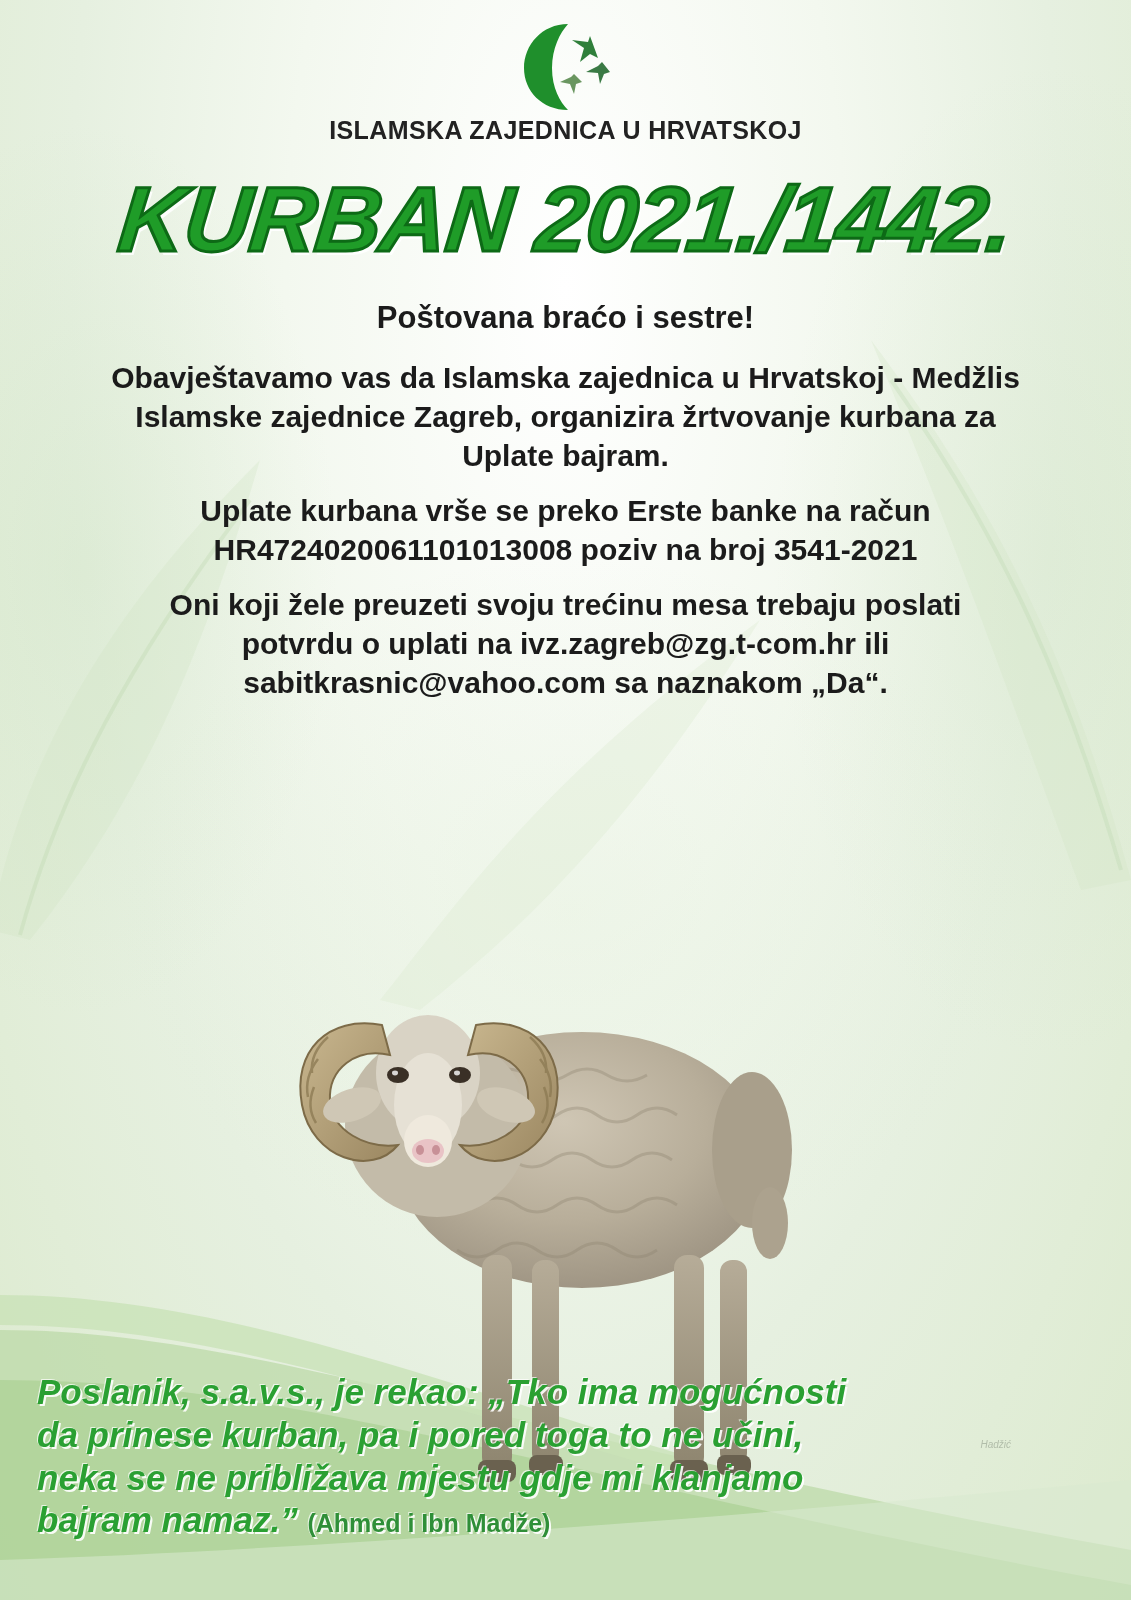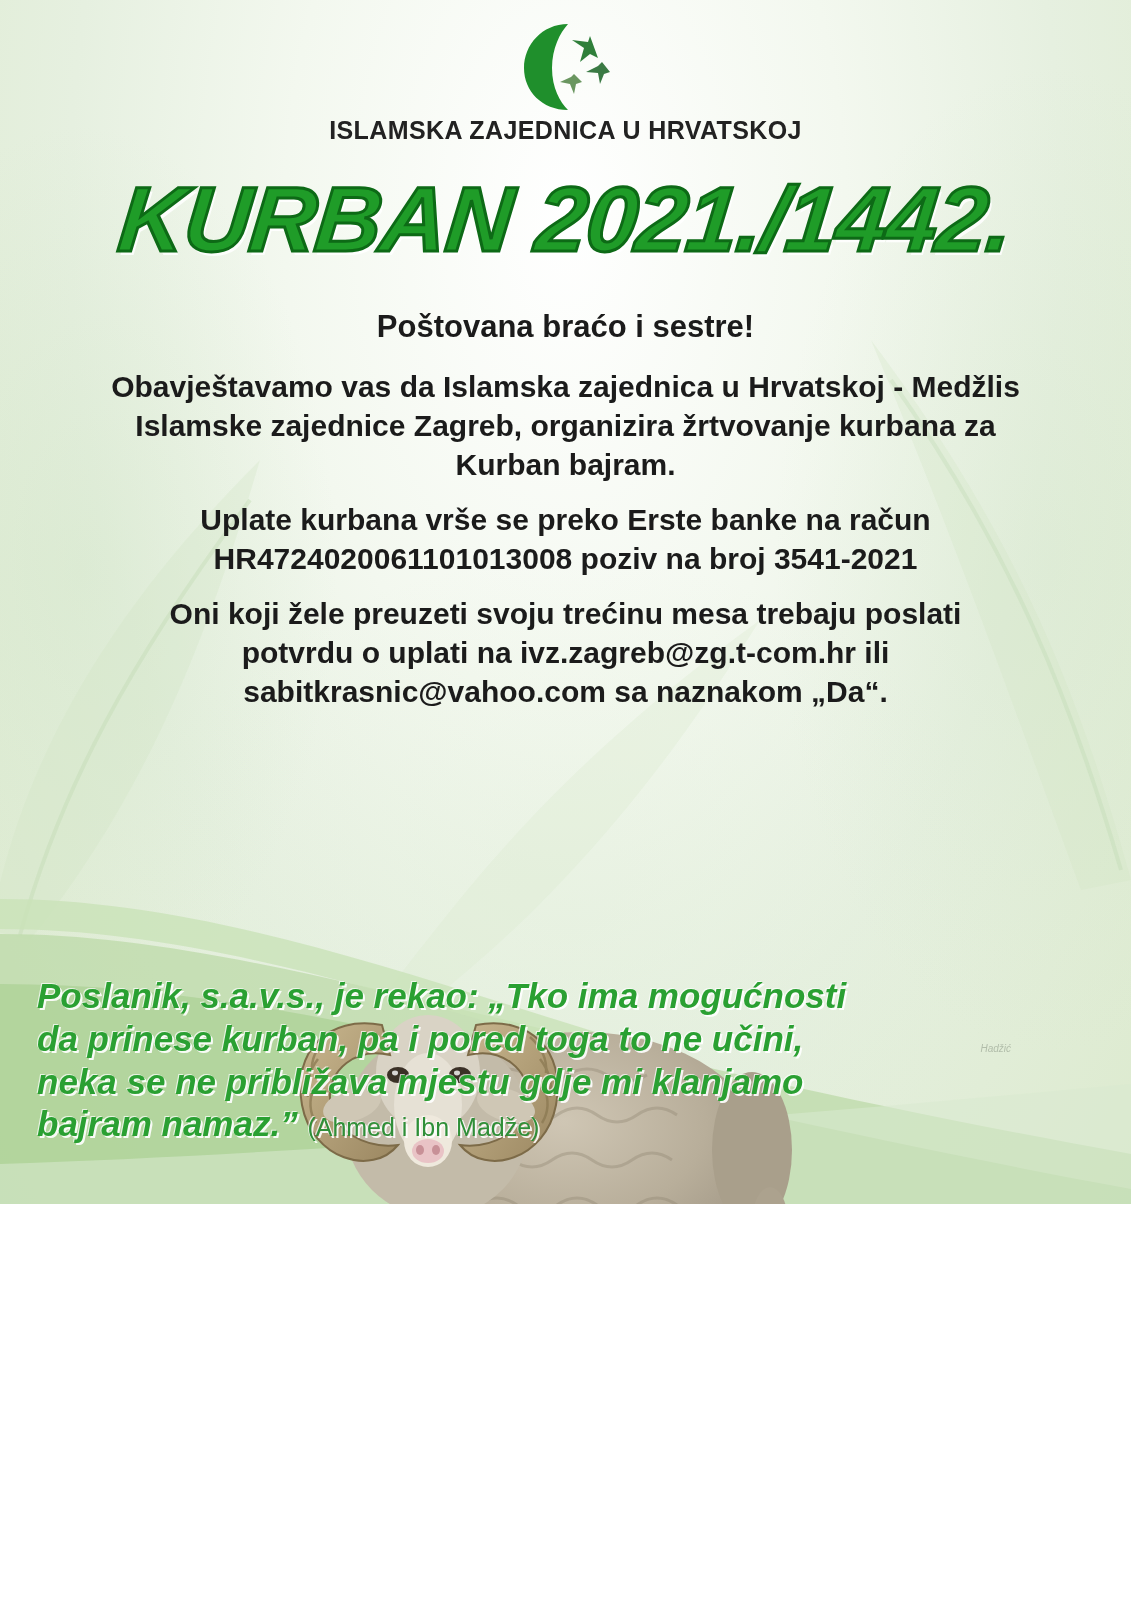--- a/index.html
+++ b/index.html
@@ -9,21 +9,21 @@
   body {
     width: 1131px;
     height: 1600px;
     font-family: "Liberation Sans", sans-serif;
     overflow: hidden;
   }
 
   .poster {
     position: relative;
     width: 1131px;
-    height: 1204px;
+    height: 1600px;
     background:
       radial-gradient(ellipse at 50% 18%, #ffffff 0%, #f3f8ef 35%, #e6f0e0 62%, #dceace 100%);
     overflow: hidden;
   }
 
   
   .wash {
     position: absolute;
     border-radius: 50%;
     opacity: 0.5;
@@ -94,21 +94,21 @@
     letter-spacing: -1px;
     -webkit-text-stroke: 3px #0d6a16;
     text-shadow: 3px 4px 0 rgba(255,255,255,0.85);
     transform: skewX(-6deg);
   }
 
   
   .body-text {
     position: relative;
     z-index: 5;
-    margin: 35px auto 0 auto;
+    margin: 26px auto 0 auto;
     width: 940px;
     text-align: center;
     color: #1b1b1b;
   }
   .para {
     font-size: 30px;
     font-weight: bold;
     line-height: 1.30;
     margin: 0 0 16px 0;
   }
@@ -145,21 +145,21 @@
   .quote-line {
     font-size: 35px;
     font-weight: bold;
     font-style: italic;
     color: #2aa032;
     line-height: 1.22;
     text-shadow: 2px 2px 0 rgba(255,255,255,0.9), -1px -1px 0 rgba(255,255,255,0.7);
   }
   .quote-src {
     font-size: 25px;
-    font-weight: normal;
+    font-weight: bold;
     font-style: normal;
     color: #2f8f38;
   }
 
   .watermark {
     position: absolute;
     right: 120px;
     bottom: 150px;
     font-size: 10px;
     font-style: italic;
@@ -202,21 +202,21 @@
       <path d="M96 44 L104 54 L98 56 L94 66 L92 55 L80 54 L92 48 Z" fill="#3a7a44"></path>
       <path d="M68 56 L76 64 L70 66 L68 76 L64 66 L54 64 L65 59 Z" fill="#5a8b4f" opacity="0.9"></path>
     </svg>
     <div class="org-name">ISLAMSKA ZAJEDNICA U HRVATSKOJ</div>
   </div>
 
   <div class="title">KURBAN 2021./1442.</div>
 
   <div class="body-text">
     <p class="para lead">Poštovana braćo i sestre!</p>
-    <p class="para">Obavještavamo vas da Islamska  zajednica u Hrvatskoj - Medžlis Islamske zajednice Zagreb, organizira žrtvovanje kurbana za Kurban bajram.</p>
+    <p class="para">Obavještavamo vas da Islamska  zajednica u Hrvatskoj - Medžlis Islamske zajednice Zagreb, organizira žrtvovanje kurbana za Uplate bajram.</p>
     <p class="para narrow">Uplate kurbana vrše se preko Erste banke na račun HR4724020061101013008 poziv na broj 3541-2021</p>
     <p class="para narrow">Oni koji žele preuzeti svoju trećinu mesa trebaju poslati potvrdu o uplati na ivz.zagreb@zg.t-com.hr ili sabitkrasnic@vahoo.com sa naznakom „Da“.</p>
   </div>
 
   <div class="ram-wrap">
     <svg viewBox="0 0 600 560" width="600" height="560">
       <defs>
         <radialGradient id="wool" cx="45%" cy="35%" r="70%">
           <stop offset="0%" stop-color="#cfc6b4"></stop>
           <stop offset="55%" stop-color="#b8ae9a"></stop>

